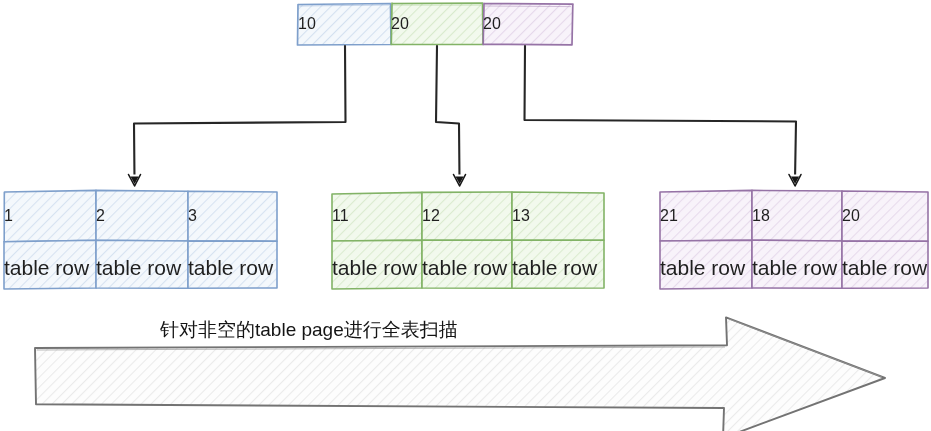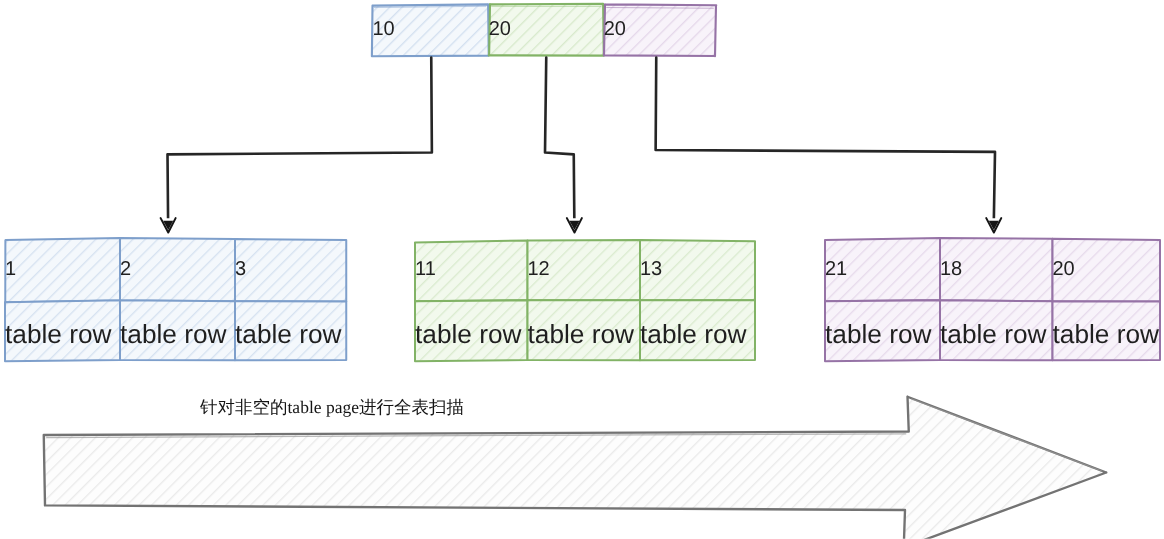--- a/index.html
+++ b/index.html
@@ -29,23 +29,22 @@
     line-height: 1;
     pointer-events: none;
   }
   .cell-num {
     font-size: 16px;
   }
   .cell-row-label {
     font-size: 21px;
   }
   .caption-text {
-    font-size: 14px;
+    font-size: 19px;
     color: #141414;
-    font-family: Liberation Serif, serif;
   }
 </style>
 </head>
 <body>
 
 <svg id="canvas" viewBox="0 0 931 431" xmlns="http://www.w3.org/2000/svg">
   <defs>
     <pattern id="hatch-blue" width="7" height="7" patternTransform="rotate(45)" patternUnits="userSpaceOnUse">
       <line x1="0" y1="0" x2="0" y2="7" stroke="#b9cde6" stroke-width="2.2"></line>
     </pattern>

